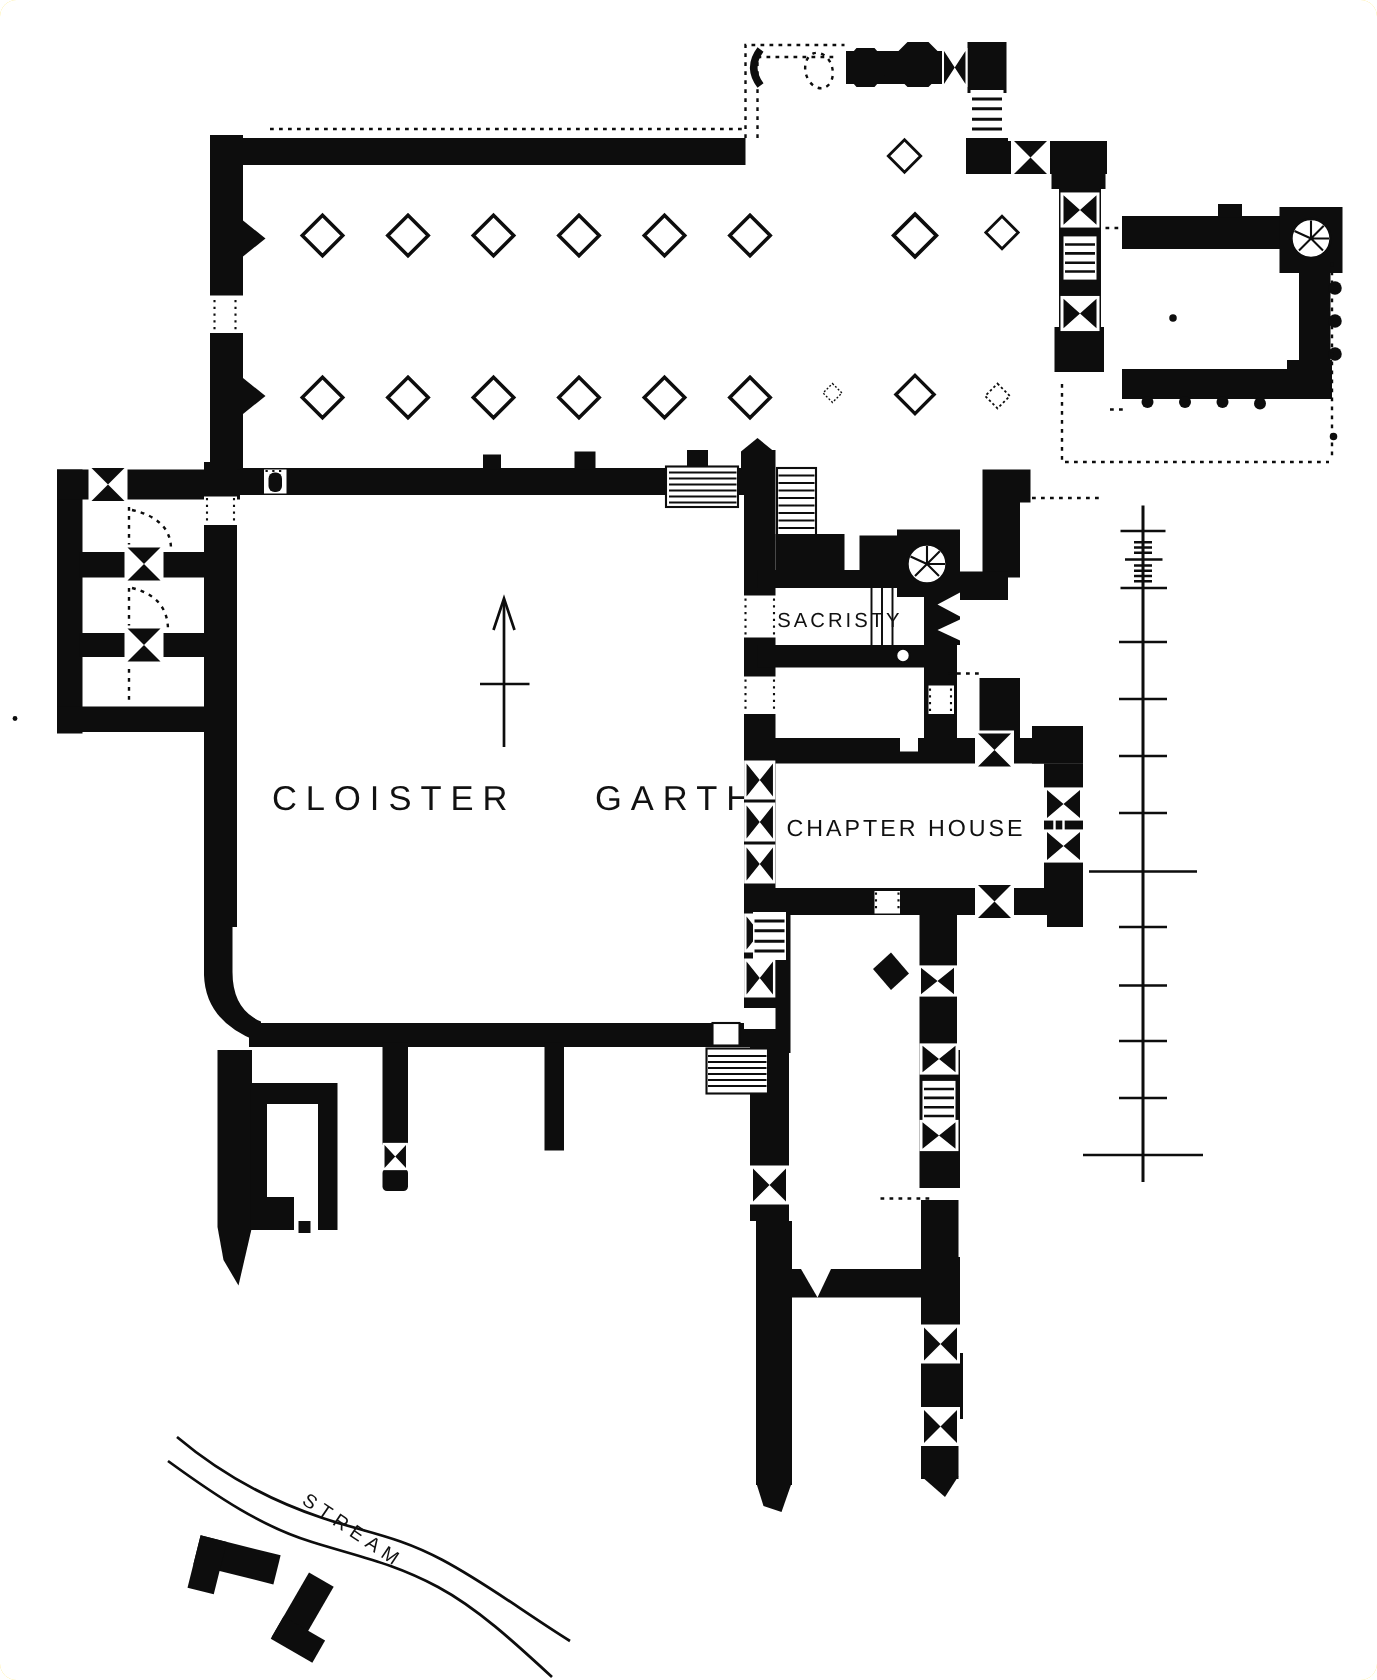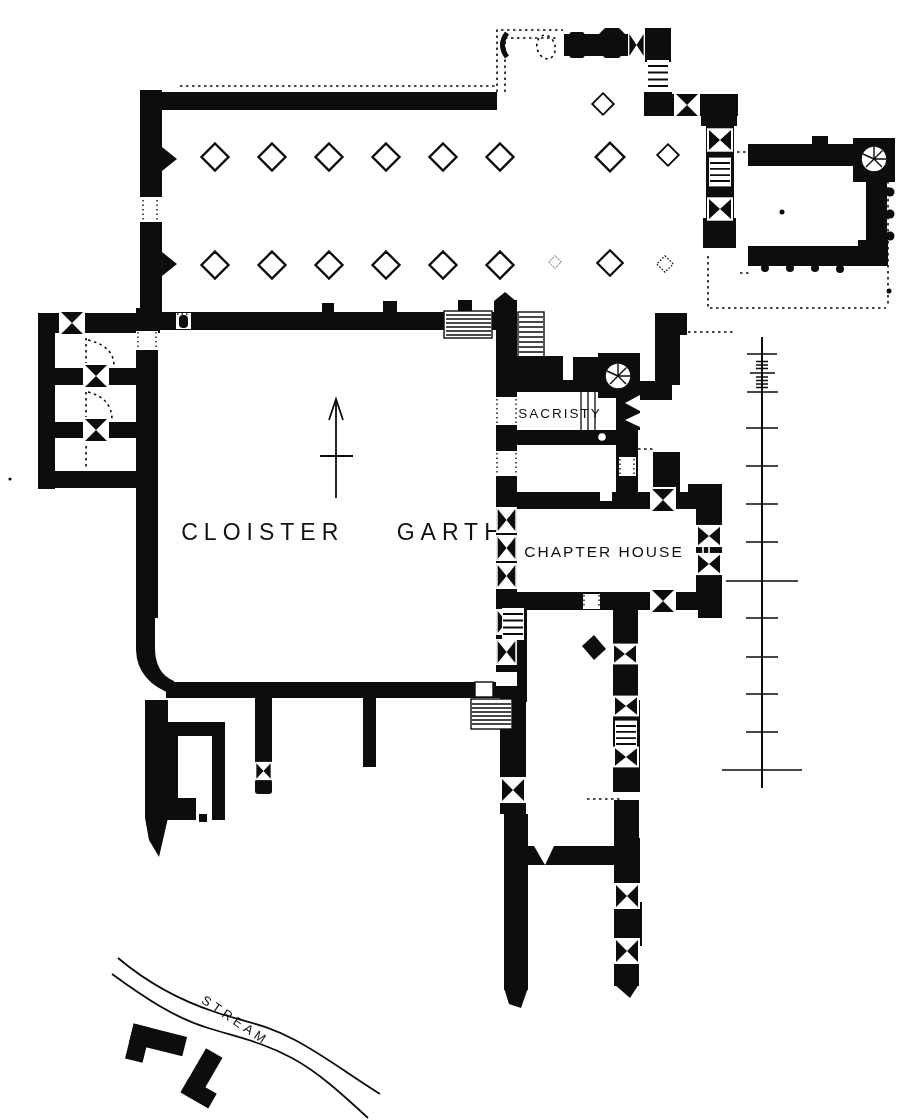--- a/index.html
+++ b/index.html
@@ -1,16 +1,16 @@
 <!DOCTYPE html>
 <html><head>
 <meta charset="utf-8">
 <style>
   html,body{margin:0;padding:0;background:#ffffff;}
-  .page{position:relative;width:918px;height:1120px;background:#fde047;overflow:hidden;}
+  .page{position:relative;width:918px;height:1120px;background:#fde047;overflow:hidden;border-radius:11px;}
   svg{position:absolute;left:0;top:0;}
   .w{fill:#0d0d0d;stroke:none;}
   .ln{stroke:#0d0d0d;fill:none;stroke-width:1.8;}
   .thin{stroke:#0d0d0d;fill:none;stroke-width:1.3;}
   .dash{stroke:#0d0d0d;fill:none;stroke-width:1.6;stroke-dasharray:2.5 3.5;}
   .dots{stroke:#0d0d0d;fill:none;stroke-width:1.4;stroke-dasharray:1.5 3;}
   .dia{fill:#ffffff;stroke:#0d0d0d;stroke-width:2.6;}
   .diad{fill:#ffffff;stroke:#0d0d0d;stroke-width:2.2;stroke-dasharray:3 3;}
   .wh{fill:#ffffff;stroke:none;}
   .whb{fill:#ffffff;stroke:#0d0d0d;stroke-width:1.4;}

